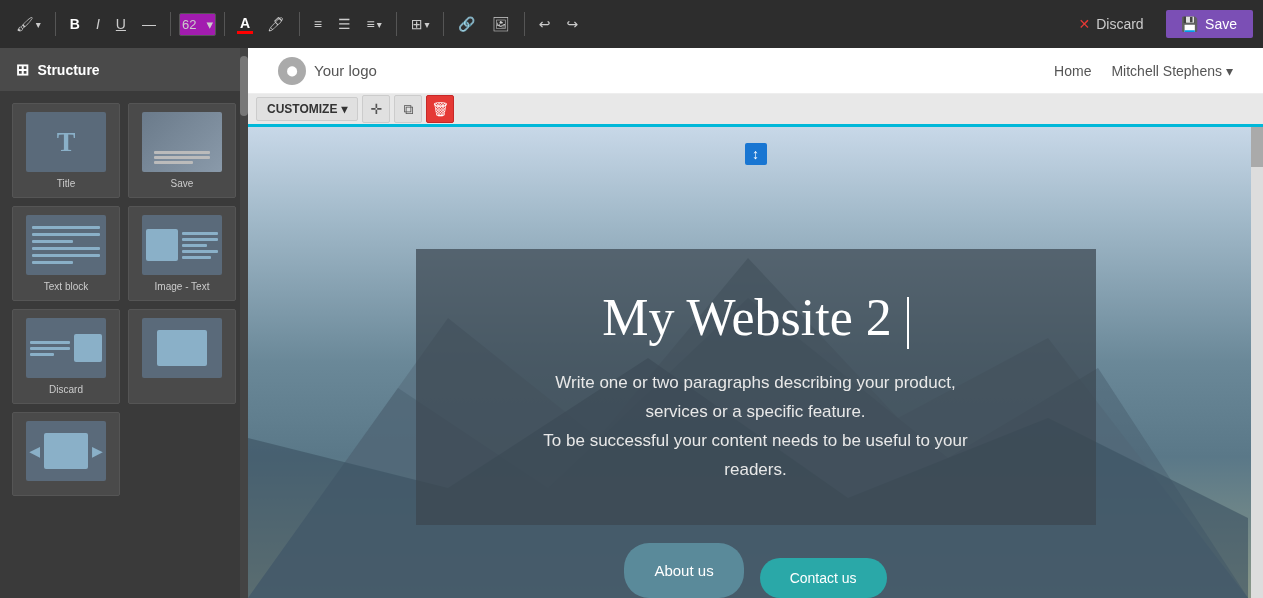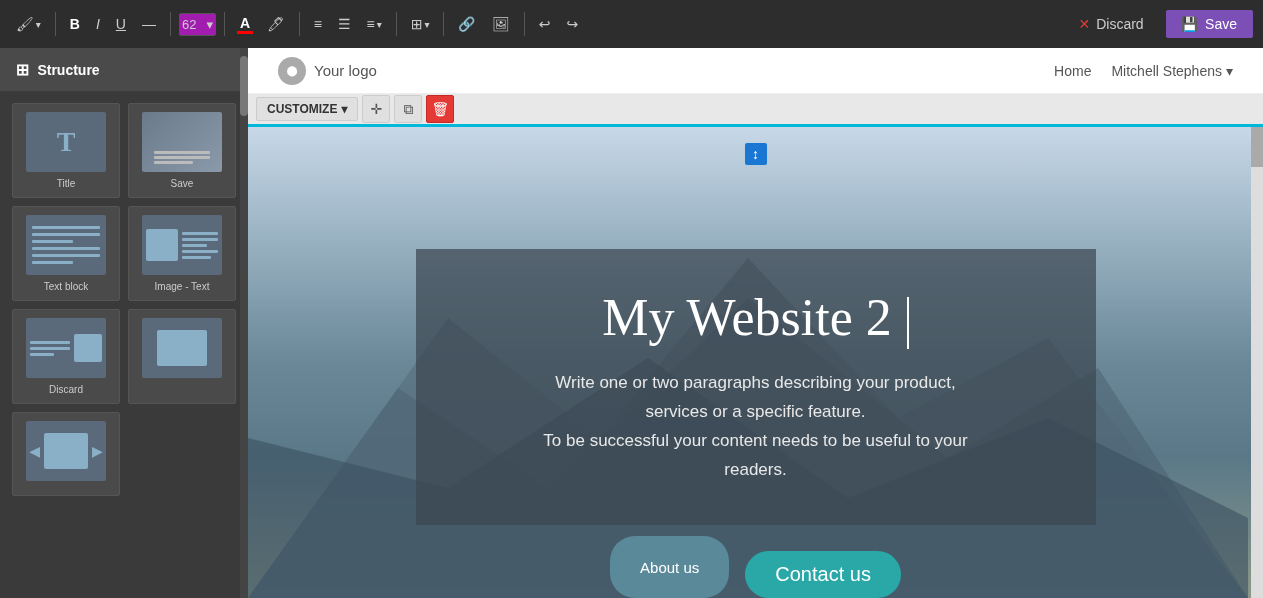--- a/index.html
+++ b/index.html
@@ -414,21 +414,21 @@
       padding: 12px 30px;
       font-size: 15px;
       border-radius: 25px;
       cursor: pointer;
     }
     .hero-btn-contact {
       background: #2aa8a8;
       color: white;
       border: none;
       padding: 12px 30px;
-      font-size: 20px;
+      font-size: 14px;
       border-radius: 25px;
       cursor: pointer;
       margin-top: 15px;
     }
     
     .cursor-indicator {
       position: absolute;
       top: 16px;
       left: 50%;
       transform: translateX(-50%);

